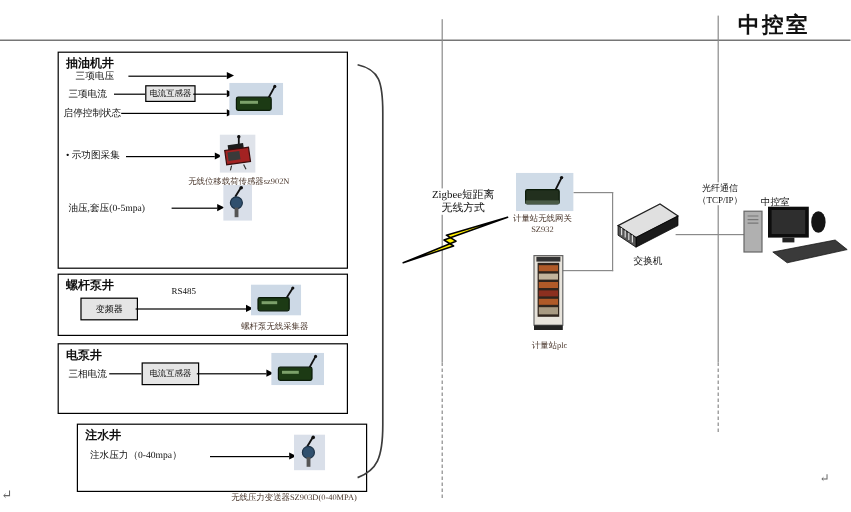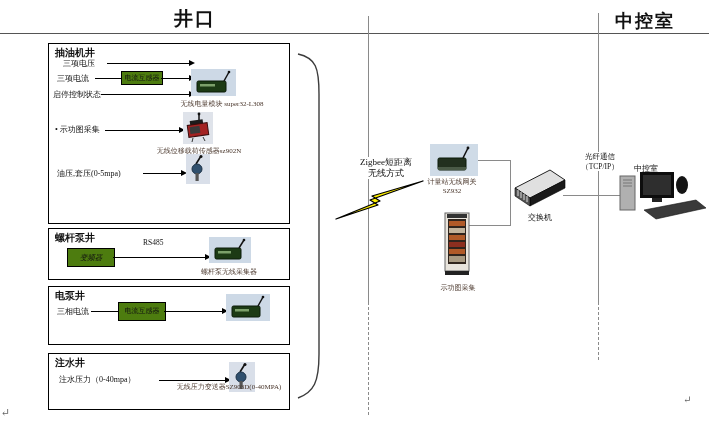--- a/index.html
+++ b/index.html
@@ -10,34 +10,33 @@
   .rule{height:1px;background:#555;}
   .vsolid{width:1px;background:#8a8a8a;}
   .vdash{width:0;border-left:1px dashed #8a8a8a;}
   .wellbox{left:48px;width:240px;border:1px solid #000;background:#fff;}
   .boxtitle{position:absolute;left:6px;top:2px;font-weight:bold;font-size:10px;}
   .lbl{position:absolute;font-size:8px;white-space:nowrap;}
   .cap{position:absolute;font-size:7px;color:#4a372c;text-align:center;white-space:nowrap;}
   .hl{position:absolute;height:1px;background:#000;}
   .ah{position:absolute;width:0;height:0;border-left:6px solid #000;
       border-top:3px solid transparent;border-bottom:3px solid transparent;}
-  .ctbox{position:absolute;border:1px solid #000;background:#4d7c0f;text-align:center;
+  .ctbox{position:absolute;border:1px solid #000;background:#e5e5e5;text-align:center;
          font-size:7px;white-space:nowrap;}
   .gl{position:absolute;background:#8a8a8a;}
   .zigbee{font-size:9px;text-align:center;line-height:11px;background:#fff;white-space:nowrap;font-family:Liberation Serif, serif;}
   .fiber{font-size:7.5px;text-align:center;line-height:9.5px;background:#fff;white-space:nowrap;}
   .smalllbl{font-size:8px;text-align:center;white-space:nowrap;}
   .para{font-size:11px;color:#666;}
 </style>
 </head>
 <body>
 
 <div class="stage">
 
-  <div class="abs hdr" style="left:145px;top:6px;width:100px;font-size:19px;">井口</div>
   <div class="abs hdr" style="left:610px;top:9px;width:70px;">中控室</div>
 
   <div class="abs rule" style="left:0;top:33px;width:709px;"></div>
   <div class="abs vsolid" style="left:368px;top:16px;height:286px;"></div>
   <div class="abs vdash" style="left:368px;top:302px;height:113px;"></div>
   <div class="abs vsolid" style="left:598px;top:13px;height:289px;"></div>
   <div class="abs vdash" style="left:598px;top:302px;height:58px;"></div>
 
   <div class="abs wellbox" style="top:43px;height:179px;">
     <div class="boxtitle">抽油机井</div>
@@ -56,21 +55,20 @@
     <div class="hl" style="left:52px;top:50px;width:88px;"></div>
     <div class="ah" style="left:140px;top:47px;"></div>
 
     <svg class="abs" style="left:142px;top:25px;" width="45" height="27">
       <rect x="0" y="0" width="45" height="27" fill="#cdd9e6"></rect>
       <rect x="6" y="12" width="29" height="11" rx="1.5" fill="#1c3a14" stroke="#0a1a08"></rect>
       <rect x="9" y="15" width="15" height="2.5" fill="#7ca06a"></rect>
       <path d="M33,12 L38,3" stroke="#111" stroke-width="1.5" fill="none"></path>
       <circle cx="38" cy="3" r="1.3" fill="#111"></circle>
     </svg>
-    <div class="cap" style="left:110px;top:55px;width:126px;">无线电量模块 super32-L308</div>
 
     <div class="lbl" style="left:6px;top:80px;">• 示功图采集</div>
     <div class="hl" style="left:56px;top:86px;width:74px;"></div>
     <div class="ah" style="left:130px;top:83px;"></div>
 
     <svg class="abs" style="left:134px;top:68px;" width="30" height="32">
       <rect x="0" y="0" width="30" height="32" fill="#dfe3ea"></rect>
       <path d="M16,1 L16,8" stroke="#111" stroke-width="1.5"></path>
       <circle cx="16" cy="2" r="1.4" fill="#111"></circle>
       <g transform="rotate(-8 15 18)">
@@ -90,21 +88,21 @@
       <rect x="0" y="0" width="24" height="30" fill="#d9dfe9"></rect>
       <path d="M15,2 L10,10" stroke="#111" stroke-width="1.6"></path>
       <circle cx="15" cy="2.5" r="1.5" fill="#111"></circle>
       <circle cx="11" cy="15" r="5" fill="#30506e" stroke="#1d3348"></circle>
       <rect x="9.5" y="19" width="3.2" height="8" fill="#555"></rect>
     </svg>
   </div>
 
   <div class="abs wellbox" style="top:228px;height:50px;">
     <div class="boxtitle">螺杆泵井</div>
-    <div class="ctbox" style="left:18px;top:19px;width:46px;height:17px;line-height:17px;font-size:7.5px;font-style:italic;">变频器</div>
+    <div class="ctbox" style="left:18px;top:19px;width:46px;height:17px;line-height:17px;font-size:7.5px;">变频器</div>
     <div class="lbl" style="left:94px;top:9px;font-size:7.5px;">RS485</div>
     <div class="hl" style="left:64px;top:28px;width:92px;"></div>
     <div class="ah" style="left:156px;top:25px;"></div>
     <svg class="abs" style="left:160px;top:8px;" width="42" height="26">
       <rect x="0" y="0" width="42" height="26" fill="#cdd9e6"></rect>
       <rect x="6" y="11" width="26" height="11" rx="1.5" fill="#1c3a14" stroke="#0a1a08"></rect>
       <rect x="9" y="14" width="13" height="2.5" fill="#7ca06a"></rect>
       <path d="M30,11 L35,3" stroke="#111" stroke-width="1.5" fill="none"></path>
       <circle cx="35" cy="3" r="1.3" fill="#111"></circle>
     </svg>
@@ -120,33 +118,33 @@
     <div class="ah" style="left:173px;top:21px;"></div>
     <svg class="abs" style="left:177px;top:7px;" width="44" height="27">
       <rect x="0" y="0" width="44" height="27" fill="#cdd9e6"></rect>
       <rect x="6" y="12" width="28" height="11" rx="1.5" fill="#1c3a14" stroke="#0a1a08"></rect>
       <rect x="9" y="15" width="14" height="2.5" fill="#7ca06a"></rect>
       <path d="M32,12 L37,3" stroke="#111" stroke-width="1.5" fill="none"></path>
       <circle cx="37" cy="3" r="1.3" fill="#111"></circle>
     </svg>
   </div>
 
-  <div class="abs wellbox" style="top:353px;height:55px;">
+  <div class="abs wellbox" style="top:353px;height:55px;margin-left:16px;">
     <div class="boxtitle">注水井</div>
     <div class="lbl" style="left:10px;top:20px;">注水压力（0-40mpa）</div>
     <div class="hl" style="left:110px;top:26px;width:66px;"></div>
     <div class="ah" style="left:176px;top:23px;"></div>
     <svg class="abs" style="left:180px;top:8px;" width="26" height="30">
       <rect x="0" y="0" width="26" height="30" fill="#d9dfe9"></rect>
       <path d="M16,2 L11,10" stroke="#111" stroke-width="1.6"></path>
       <circle cx="16" cy="2.5" r="1.5" fill="#111"></circle>
       <circle cx="12" cy="15" r="5" fill="#30506e" stroke="#1d3348"></circle>
       <rect x="10.5" y="19" width="3.2" height="8" fill="#555"></rect>
     </svg>
-    <div class="cap" style="left:122px;top:28px;width:116px;">无线压力变送器SZ903D(0-40MPA)</div>
+    <div class="cap" style="left:122px;top:56px;width:116px;">无线压力变送器SZ903D(0-40MPA)</div>
   </div>
 
   <svg class="abs" style="left:296px;top:52px;" width="28" height="350">
     <path d="M 2 2 C 20 6, 23 16, 23 42 L 23 302 C 23 330, 18 340, 2 346" stroke="#3c3c3c" stroke-width="1.4" fill="none"></path>
   </svg>
 
   <div class="abs zigbee" style="left:338px;top:157px;width:96px;">
     <div>Zigbee短距离</div>
     <div>无线方式</div>
   </div>
@@ -181,21 +179,21 @@
     <rect x="3" y="2" width="20" height="4" fill="#333"></rect>
     <rect x="4" y="7" width="18" height="45" fill="#30251d"></rect>
     <rect x="5" y="9" width="16" height="5" fill="#b05a28"></rect>
     <rect x="5" y="16" width="16" height="5" fill="#c2b49c"></rect>
     <rect x="5" y="23" width="16" height="5" fill="#b05a28"></rect>
     <rect x="5" y="30" width="16" height="5" fill="#8c2f1f"></rect>
     <rect x="5" y="37" width="16" height="5" fill="#b05a28"></rect>
     <rect x="5" y="44" width="16" height="6" fill="#a89a82"></rect>
     <rect x="1" y="59" width="24" height="4" fill="#222"></rect>
   </svg>
-  <div class="cap" style="left:430px;top:283px;width:56px;">示功图采集</div>
+  <div class="cap" style="left:430px;top:283px;width:56px;">计量站plc</div>
 
   <div class="abs fiber" style="left:574px;top:152px;width:52px;">
     <div>光纤通信</div>
     <div>（TCP/IP）</div>
   </div>
   <div class="smalllbl abs" style="left:626px;top:163px;width:40px;">中控室</div>
   <svg class="abs" style="left:616px;top:172px;" width="92" height="48">
     <rect x="4" y="4" width="15" height="34" fill="#b0b0b0" stroke="#666"></rect>
     <path d="M7,8 L16,8 M7,11 L16,11 M7,14 L16,14" stroke="#777" stroke-width="1"></path>
     <rect x="24" y="0" width="34" height="26" fill="#0d0d0d"></rect>

